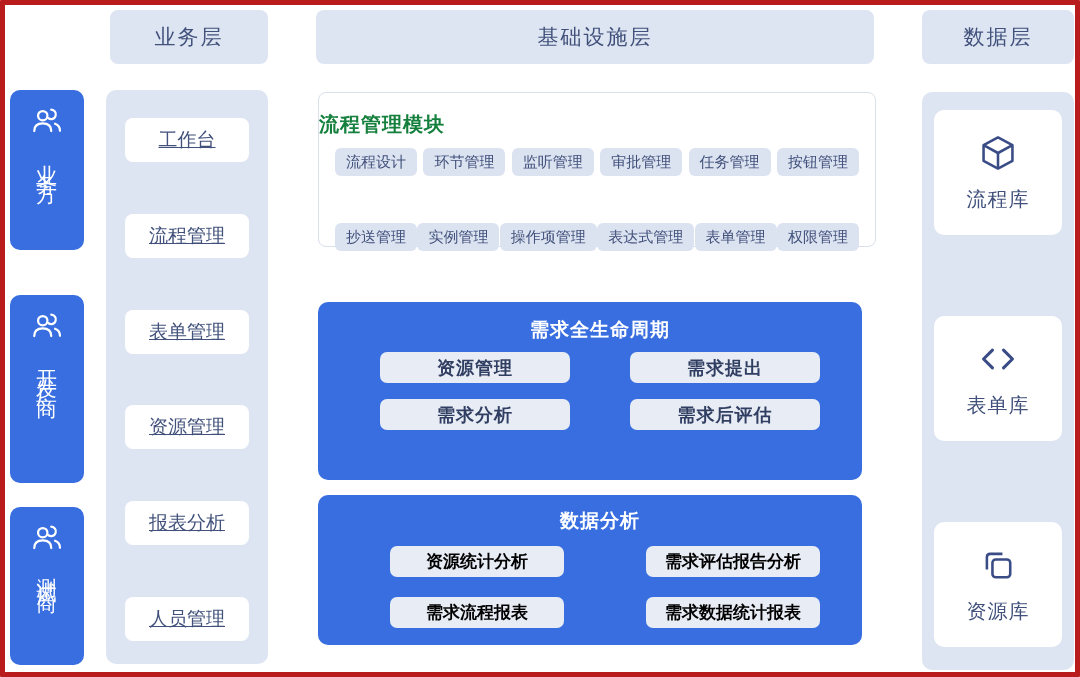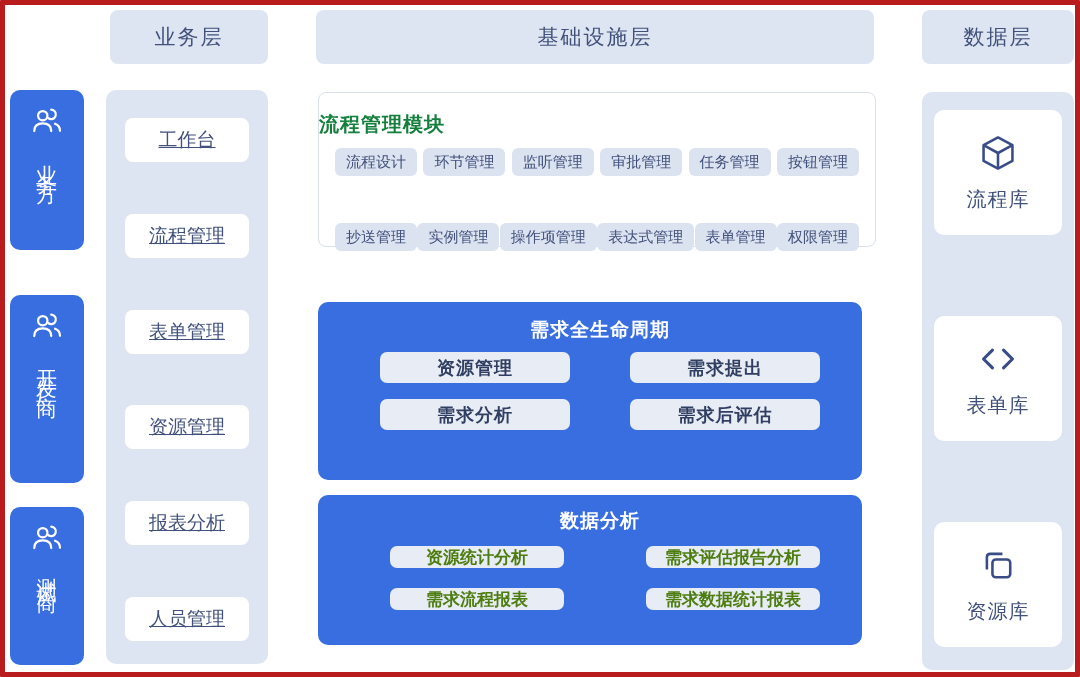--- a/index.html
+++ b/index.html
@@ -86,23 +86,23 @@
     height:31px;background:#E8ECF4;border-radius:7px;
     display:flex;align-items:center;justify-content:center;
     font-size:18px;font-weight:600;color:#303E62;letter-spacing:1px;
   }
   .an-grid{
     display:grid;grid-template-columns:190px 190px;
     justify-content:space-between;row-gap:20px;
     padding:12px 42px 0 36px;
   }
   .an-item{
-    height:22px;background:#E8ECF4;border-radius:7px;
-    display:flex;align-items:center;justify-content:center;
-    font-size:17px;font-weight:600;color:#4d7c0f;margin-left:16px;
+    height:31px;background:#E8ECF4;border-radius:7px;
+    display:flex;align-items:center;justify-content:center;
+    font-size:17px;font-weight:600;color:#000000;margin-left:16px;
   }
   
   .data-panel{
     position:absolute;left:917px;top:87px;width:152px;height:578px;
     background:#DEE5F2;border-radius:10px;
     display:flex;flex-direction:column;align-items:center;
     justify-content:space-between;
     padding:18px 0 23px;box-sizing:border-box;
   }
   .data-card{

